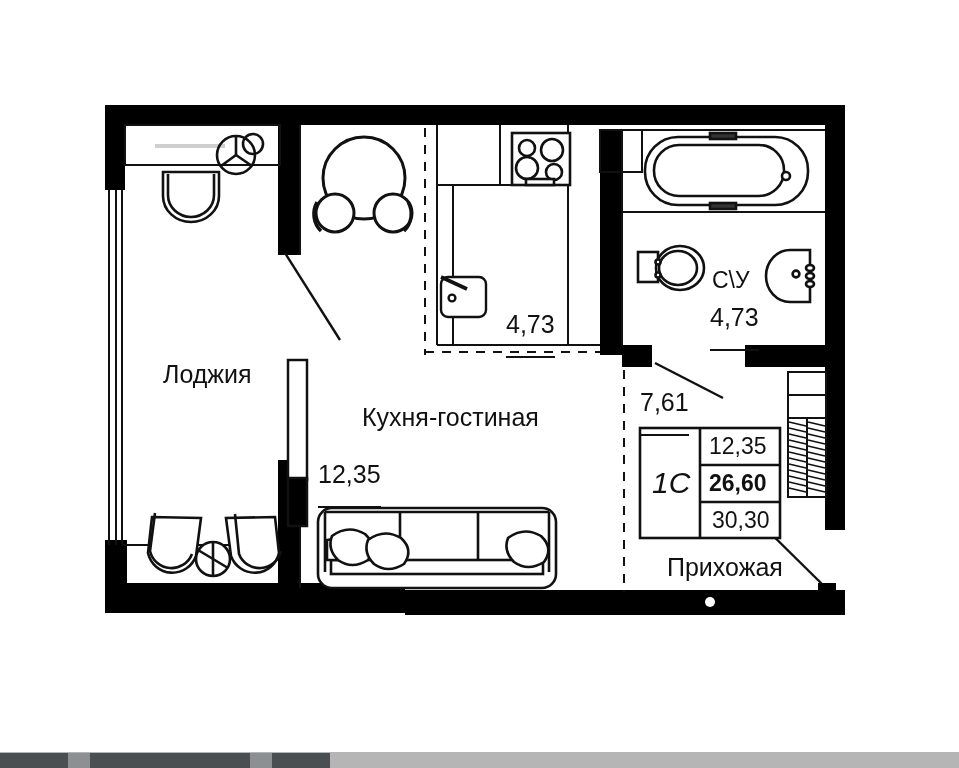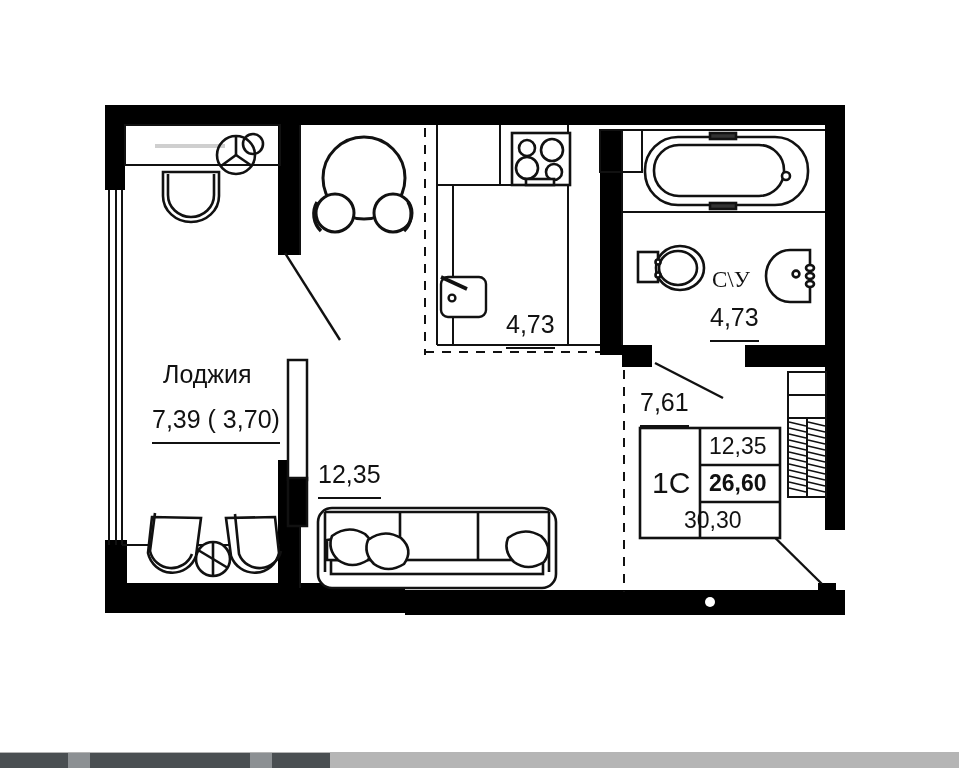--- a/index.html
+++ b/index.html
@@ -4,24 +4,24 @@
 <title>Floor Plan</title>
 <style>
   html,body{margin:0;padding:0;background:#ffffff;}
   body{width:959px;height:768px;overflow:hidden;
        font-family:"Liberation Sans","DejaVu Sans",sans-serif;}
   #plan-root{position:relative;width:959px;height:768px;background:#ffffff;}
   #plan-svg{position:absolute;left:0;top:0;}
   .txt{position:absolute;color:#111111;white-space:nowrap;}
   .room-name{font-size:25px;}
   .room-area{font-size:25px;}
-  .area-ul{border-bottom:2.4px solid #111111;padding-bottom:8px;}
+  .area-ul{border-bottom:2.4px solid #111111;padding-bottom:17px;}
   .small-name{font-size:23px;}
   .tbl-num{font-size:23px;}
-  .tbl-type{font-size:30px;}
+  .tbl-type{font-size:30px;font-style:italic;}
   #bottombar{position:absolute;left:0;top:752px;width:959px;height:16px;background:#b5b5b5;}
   #bottombar .seg{position:absolute;top:1px;height:15px;background:#4a4f52;}
   #bottombar .lite{position:absolute;top:1px;height:15px;background:#8c9093;}
 </style>
 </head>
 <body>
 
 <div id="plan-root">
 
   <svg id="plan-svg" width="959" height="768" viewBox="0 0 959 768">
@@ -227,35 +227,36 @@
 
     <g fill="#ffffff" stroke="#111111" stroke-width="2.6">
       <rect x="640" y="428" width="140" height="110"></rect>
       <line x1="700" y1="428" x2="700" y2="538"></line>
       <line x1="700" y1="465" x2="780" y2="465"></line>
       <line x1="700" y1="502" x2="780" y2="502"></line>
     </g>
   </svg>
 
   <div class="txt room-name" style="left:163px;top:360px;text-align:center;">Лоджия</div>
-  <div class="txt room-area area-ul" style="left:152px;top:405px;">7,39 ( 3,70)</div>
-
+
+  <div class="txt room-name" style="left:362px;top:403px;">Кухня-гостиная</div>
   <div class="txt room-area area-ul" style="left:318px;top:460px;">12,35</div>
 
-  <div class="txt small-name" style="left:712px;top:267px;font-family:Liberation Serif, serif;">С\У</div>
+  <div class="txt small-name" style="left:712px;top:267px;">С\У</div>
   <div class="txt room-area area-ul" style="left:710px;top:303px;">4,73</div>
 
+  <div class="txt room-name" style="left:667px;top:553px;">Прихожая</div>
   <div class="txt room-area area-ul" style="left:640px;top:388px;">7,61</div>
 
   <div class="txt room-area area-ul" style="left:506px;top:310px;">4,73</div>
 
   <div class="txt tbl-type" style="left:652px;top:466px;">1С</div>
   <div class="txt tbl-num" style="left:709px;top:433px;">12,35</div>
   <div class="txt tbl-num" style="left:709px;top:470px;font-weight:bold;">26,60</div>
-  <div class="txt tbl-num" style="left:684px;top:507px;">30,30</div>
+  <div class="txt tbl-num" style="left:712px;top:507px;">30,30</div>
 
   <div id="bottombar">
       <div class="seg" style="left: 0px; width: 68px;"></div>
       <div class="lite" style="left: 68px; width: 22px;"></div>
       <div class="seg" style="left: 90px; width: 160px;"></div>
       <div class="lite" style="left: 250px; width: 22px;"></div>
       <div class="seg" style="left: 272px; width: 58px;"></div>
     </div>
 
 </div>

